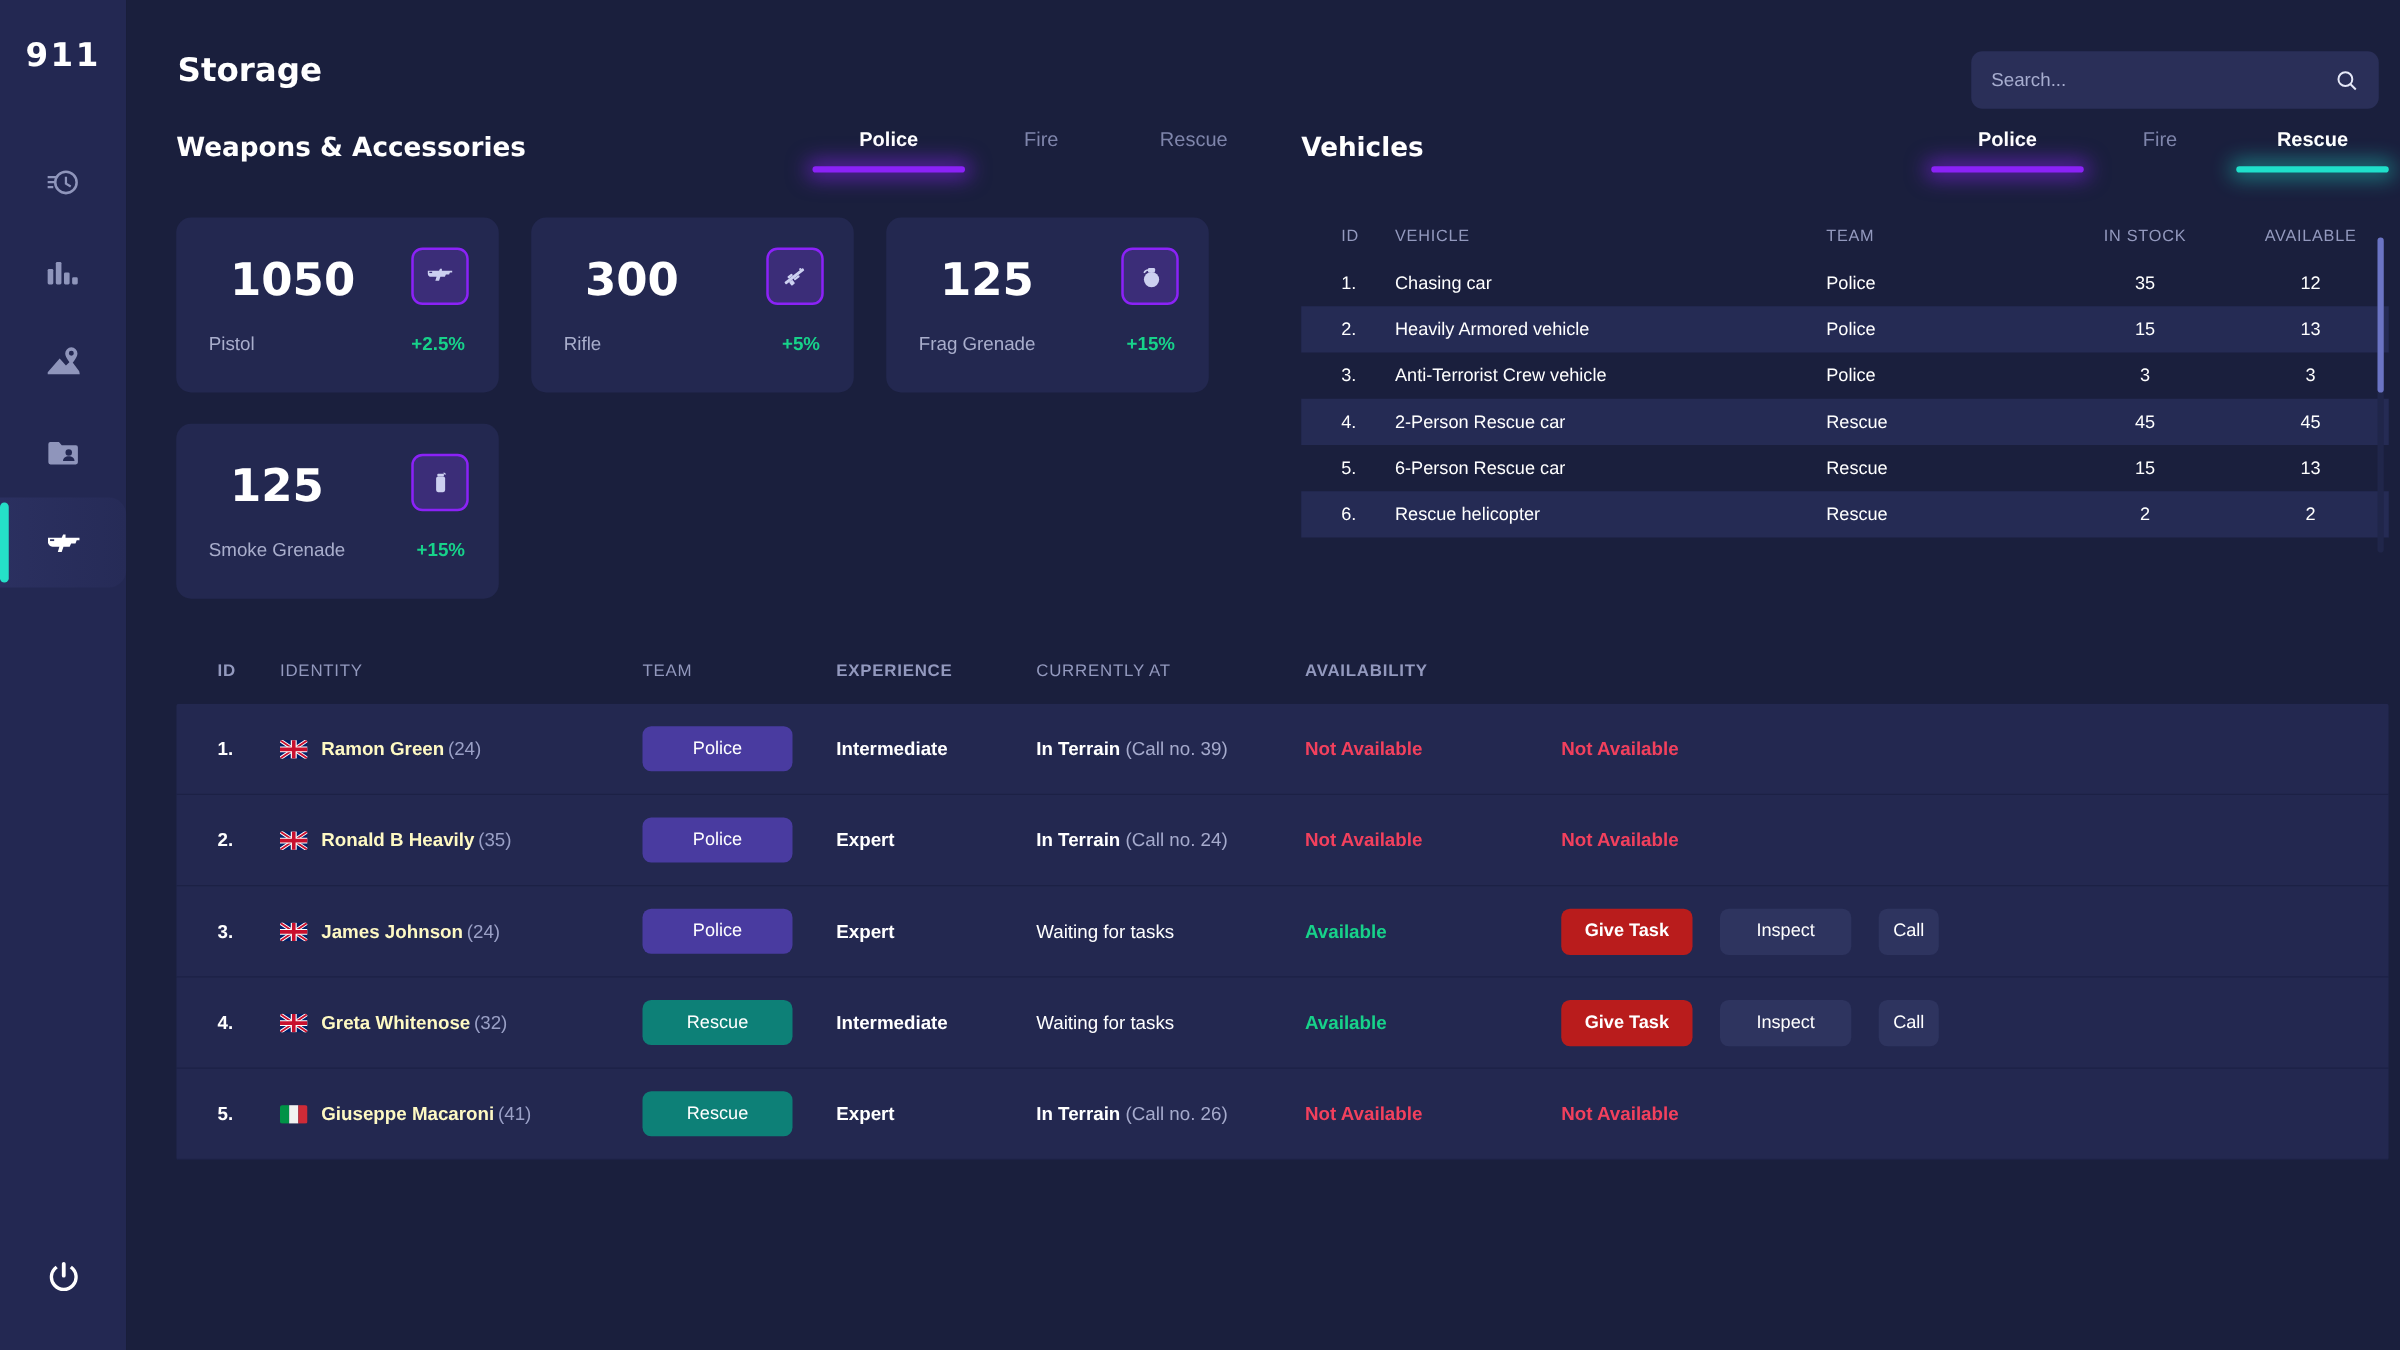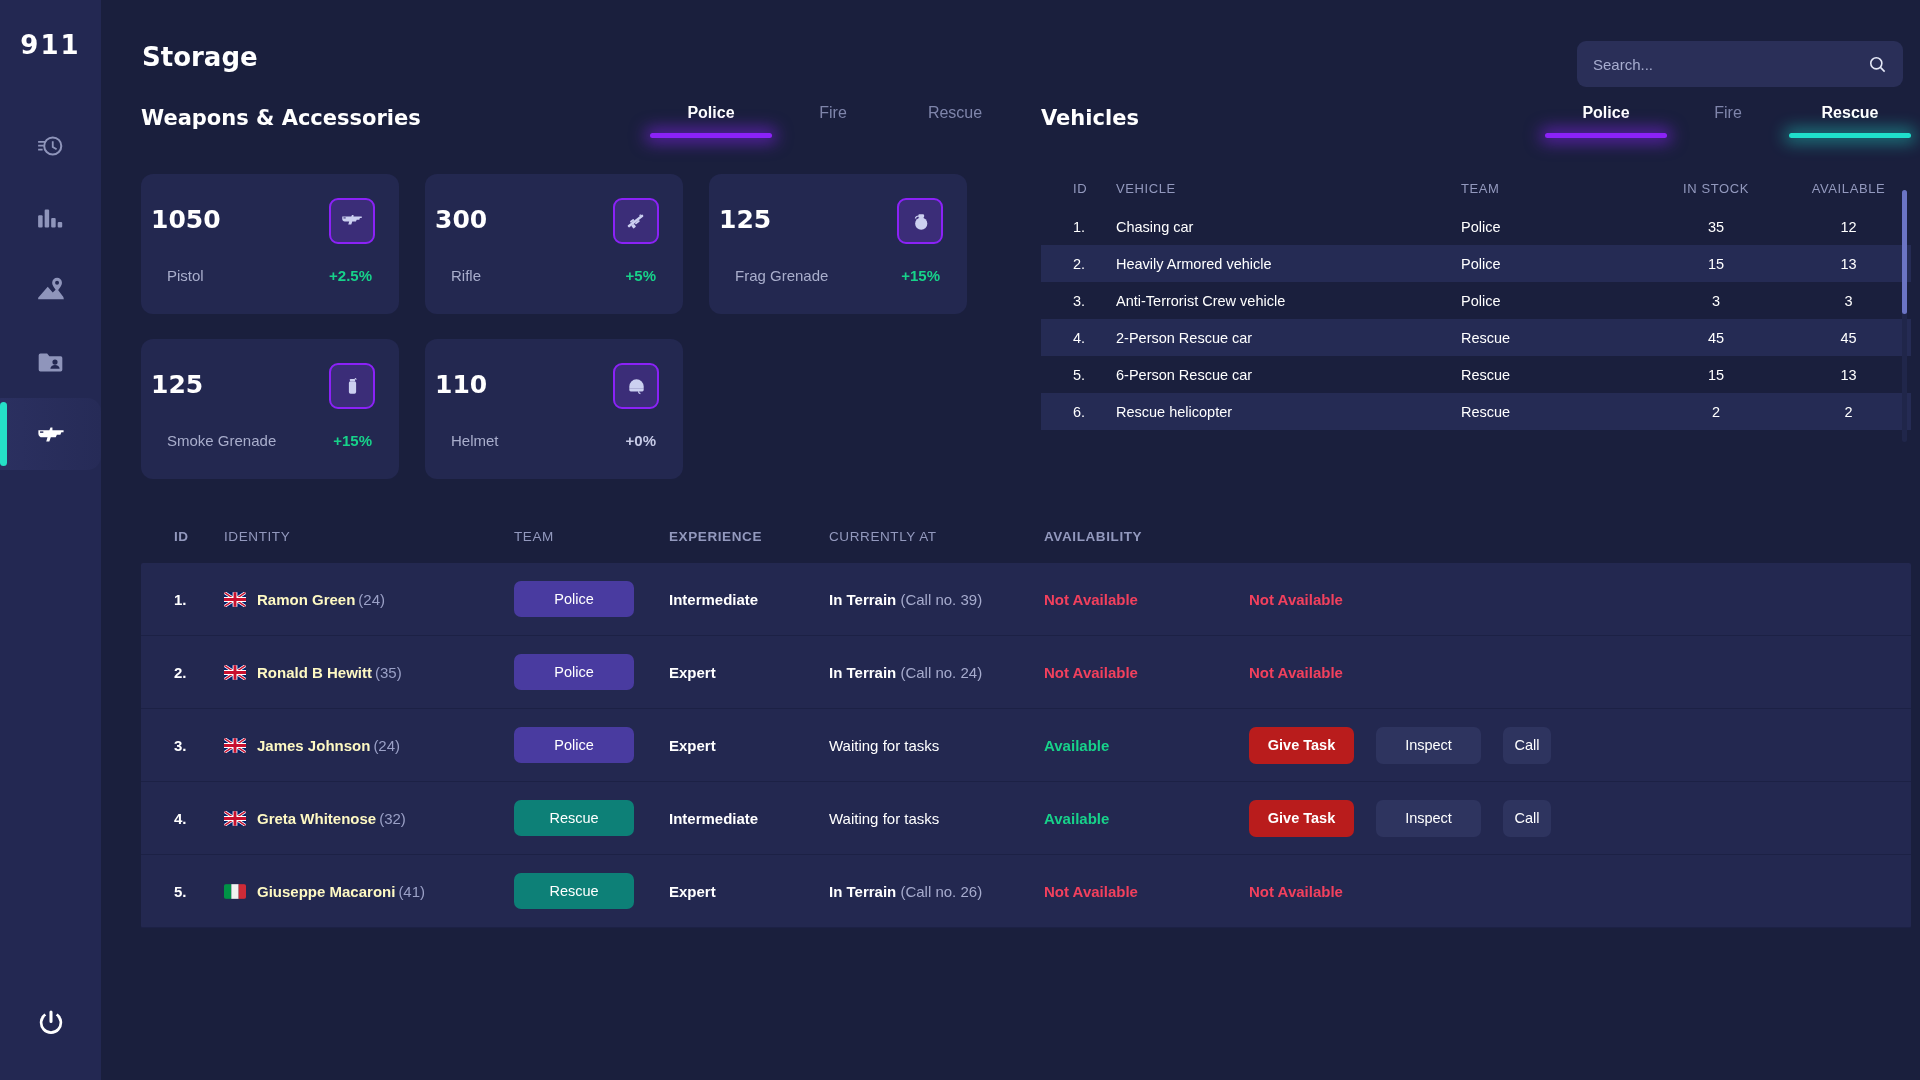--- a/index.html
+++ b/index.html
@@ -108,23 +108,23 @@
   
   .cards {
     display: grid; grid-template-columns: repeat(3, 258px);
     gap: 25px 26px; margin-top: 14px;
   }
   .card {
     height: 140px; background: #232850; border-radius: 12px;
     padding: 24px 24px 20px 25px; position: relative;
   }
   .card-num {
-    font-size: 25px; font-weight: 700; color: #ffffff; line-height: 1;
+    font-size: 36px; font-weight: 700; color: #ffffff; line-height: 1;
     font-family: "DejaVu Sans", sans-serif;
-    position: absolute; left: 10px; top: 33px;
+    position: absolute; left: 43px; top: 33px;
   }
   .card-label {
     position: absolute; left: 26px; bottom: 30px;
     font-size: 15px; color: #a9aecc;
   }
   .card-icon {
     position: absolute; right: 24px; top: 24px;
     width: 46px; height: 46px; border-radius: 9px;
     background: #3b2d78; border: 2px solid #8b22f7;
     display: flex; align-items: center; justify-content: center;
@@ -374,32 +374,20 @@
           <div class="card-icon">
             <svg width="21" height="21" viewBox="0 0 32 32">
               <rect x="10.5" y="8" width="11" height="19" rx="2.5"></rect>
               <rect x="12" y="4.5" width="8" height="3.5" rx="1"></rect>
               <path d="M19.5 3c1.6 0 2.8 1 3 2.4l-1.6.4c-.2-.8-.7-1.2-1.4-1.2z"></path>
             </svg>
           </div>
           <div class="card-delta delta-up">+15%</div>
         </div>
 
-        <div class="card">
-          <div class="card-num">110</div>
-          <div class="card-label">Helmet</div>
-          <div class="card-icon">
-            <svg width="23" height="23" viewBox="0 0 32 32">
-              <path d="M16 6a10 10 0 00-10 10v3.2h20V16A10 10 0 0016 6z"></path>
-              <path d="M6 19.2h20v1.6a2 2 0 01-2 2H8a2 2 0 01-2-2z"></path>
-              <path d="M18 22.6c0 2 1.1 3.6 3.2 4.2l.5-1.6c-1.3-.4-2-1.3-2-2.6z"></path>
-            </svg>
-          </div>
-          <div class="card-delta delta-flat">+0%</div>
-        </div>
 
       </div>
     </section>
 
     <section class="col-right">
       <div class="sec-head">
         <div class="sec-title">Vehicles</div>
         <div class="tabs">
           <div class="tab purple active">
             <span>Police</span>
@@ -522,21 +510,21 @@
         <div class="c-ident">
           <span>
             <svg class="flag" viewBox="0 0 60 40">
               <rect width="60" height="40" fill="#012169"></rect>
               <path d="M0 0l60 40M60 0L0 40" stroke="#fff" stroke-width="8"></path>
               <path d="M0 0l60 40M60 0L0 40" stroke="#C8102E" stroke-width="4"></path>
               <path d="M30 0v40M0 20h60" stroke="#fff" stroke-width="13"></path>
               <path d="M30 0v40M0 20h60" stroke="#C8102E" stroke-width="8"></path>
             </svg>
           </span>
-          <span class="ident-name">Ronald B Hewitt</span>
+          <span class="ident-name">Ronald B Heavily</span>
           <span class="ident-age" style="margin-left:-8px">(35)</span>
         </div>
         <div class="c-team">
           <div class="badge police">Police</div>
         </div>
         <div class="c-exp">Expert</div>
         <div class="c-at">
           <span class="at-main">In Terrain</span>
           <span class="at-sub"> (Call no. 24)</span>
         </div>

